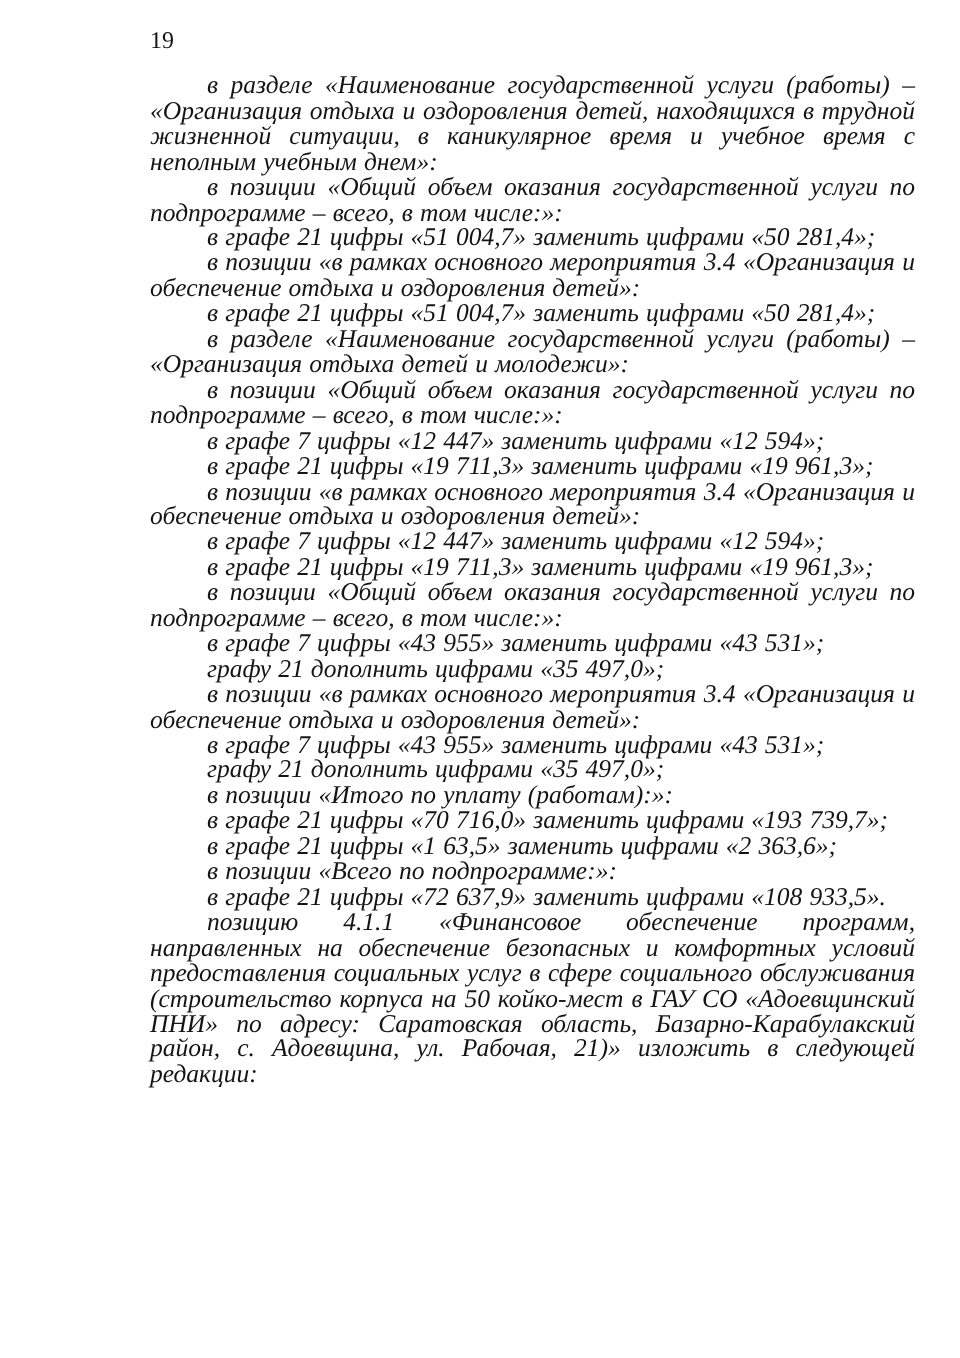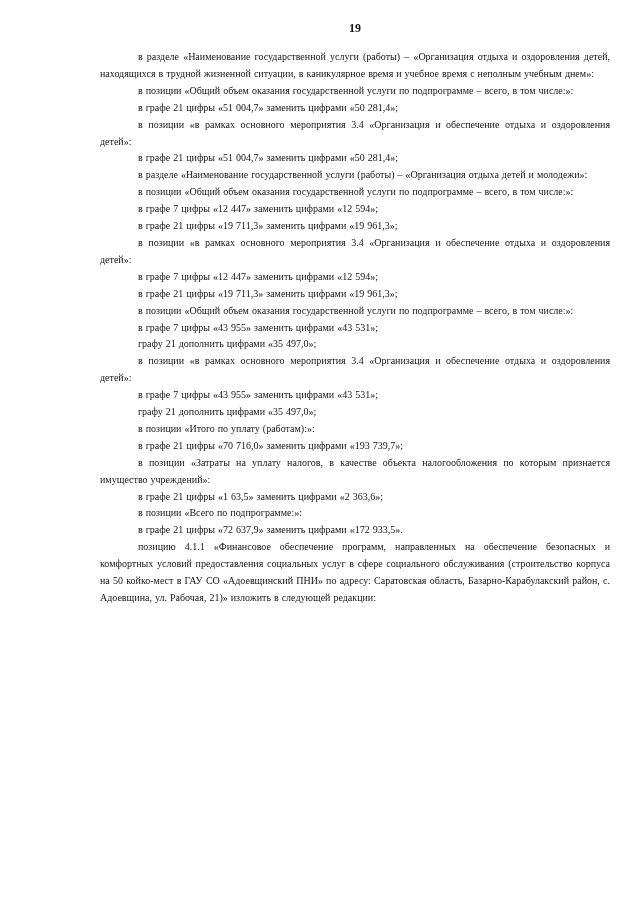--- a/index.html
+++ b/index.html
@@ -15,33 +15,32 @@
   .page {
     box-sizing: border-box;
     width: 640px;
     height: 905px;
     background: #ffffff;
     color: #141414;
     font-family: "Liberation Serif", "DejaVu Serif", serif;
     padding: 20px 30px 0 100px;
   }
   .page-number {
-    text-align: center;
-    font-size: 12px;
+    font-size: 16px;
     line-height: 16px;
     margin-bottom: 13px;
-    font-weight: bold;
   }
   .doc-body p.para {
     margin: 0;
-    font-size: 10px;
+    font-size: 17px;
     line-height: 16.9px;
     text-align: justify;
     text-indent: 38px;
     word-spacing: 0.5px;
+    font-style: italic;
   }
 </style>
 </head>
 <body>
 
 <div class="page">
   <div class="page-number">19</div>
   <div class="doc-body">
       <p class="para">в разделе «Наименование государственной услуги (работы) – «Организация отдыха и оздоровления детей, находящихся в трудной жизненной ситуации, в каникулярное время и учебное время с неполным учебным днем»:</p>
       <p class="para">в позиции «Общий объем оказания государственной услуги по подпрограмме – всего, в том числе:»:</p>
@@ -56,19 +55,18 @@
       <p class="para">в графе 7 цифры «12 447» заменить цифрами «12 594»;</p>
       <p class="para">в графе 21 цифры «19 711,3» заменить цифрами «19 961,3»;</p>
       <p class="para">в позиции «Общий объем оказания государственной услуги по подпрограмме – всего, в том числе:»:</p>
       <p class="para">в графе 7 цифры «43 955» заменить цифрами «43 531»;</p>
       <p class="para">графу 21 дополнить цифрами «35 497,0»;</p>
       <p class="para">в позиции «в рамках основного мероприятия 3.4 «Организация и обеспечение отдыха и оздоровления детей»:</p>
       <p class="para">в графе 7 цифры «43 955» заменить цифрами «43 531»;</p>
       <p class="para">графу 21 дополнить цифрами «35 497,0»;</p>
       <p class="para">в позиции «Итого по уплату (работам):»:</p>
       <p class="para">в графе 21 цифры «70 716,0» заменить цифрами «193 739,7»;</p>
-      <p class="para">в позиции «Затраты на уплату налогов, в качестве объекта налогообложения по которым признается имущество учреждений»:</p>
       <p class="para">в графе 21 цифры «1 63,5» заменить цифрами «2 363,6»;</p>
       <p class="para">в позиции «Всего по подпрограмме:»:</p>
-      <p class="para">в графе 21 цифры «72 637,9» заменить цифрами «172 933,5».</p>
+      <p class="para">в графе 21 цифры «72 637,9» заменить цифрами «108 933,5».</p>
       <p class="para">позицию 4.1.1 «Финансовое обеспечение программ, направленных на обеспечение безопасных и комфортных условий предоставления социальных услуг в сфере социального обслуживания (строительство корпуса на 50 койко-мест в ГАУ СО «Адоевщинский ПНИ» по адресу: Саратовская область, Базарно-Карабулакский район, с. Адоевщина, ул. Рабочая, 21)» изложить в следующей редакции:</p>
     </div>
 </div>
 
 </body></html>

